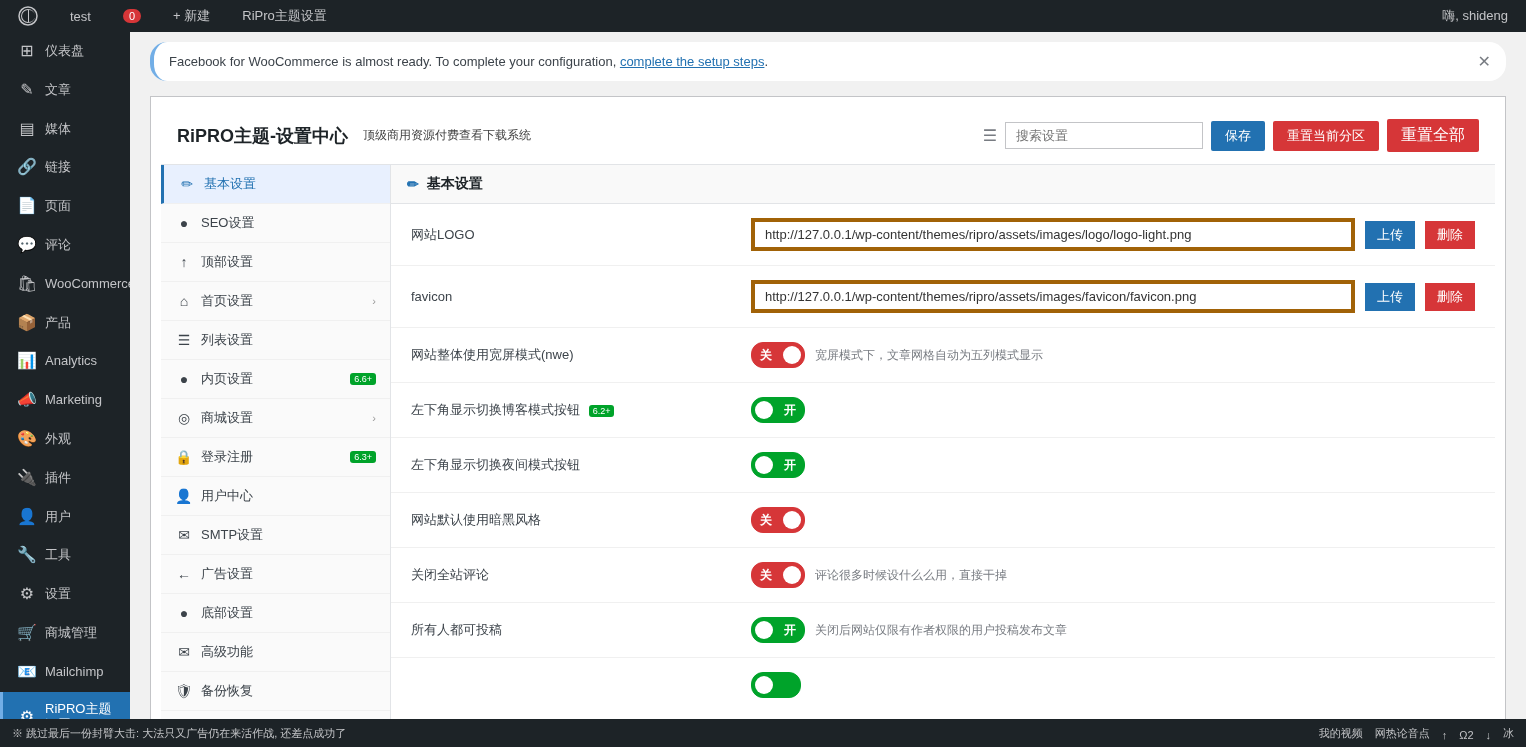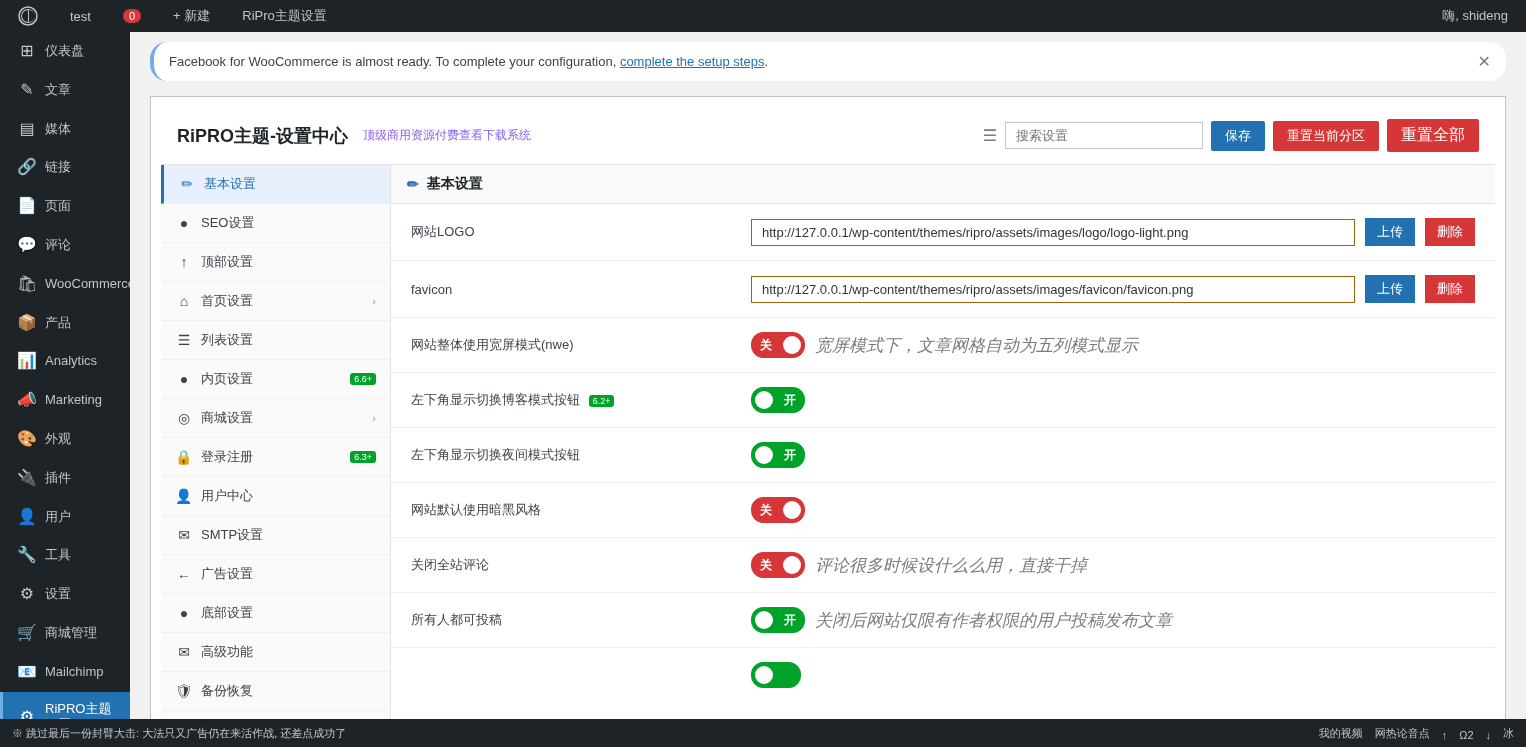--- a/index.html
+++ b/index.html
@@ -90,21 +90,21 @@
     }
 
     .settings-header {
       display: flex;
       align-items: center;
       padding: 12px 16px;
       border-bottom: 1px solid #e2e4e7;
       gap: 10px;
     }
     .settings-title { font-size: 18px; font-weight: 600; color: #1d2327; }
-    .settings-subtitle { font-size: 12px; color: #8b5cf6; margin-left: 5px; }
+    .settings-subtitle { font-size: 12px; color: #404040; margin-left: 5px; }
     .settings-header-right { margin-left: auto; display: flex; align-items: center; gap: 8px; }
     .settings-search { border: 1px solid #c3c4c7; padding: 5px 10px; font-size: 13px; color: #333; outline: none; }
     .btn-save { background: #2271b1; color: #fff; border: none; padding: 6px 14px; cursor: pointer; font-size: 13px; border-radius: 2px; }
     .btn-reset-section { background: #d63638; color: #fff; border: none; padding: 6px 14px; cursor: pointer; font-size: 13px; border-radius: 2px; }
     .btn-reset-all { background: #d63638; color: #fff; border: none; padding: 6px 14px; cursor: pointer; font-size: 16px; border-radius: 2px; }
     .list-icon { font-size: 16px; color: #787c82; cursor: pointer; }
 
     
     .settings-body { display: flex; }
 
@@ -157,25 +157,25 @@
       gap: 20px;
     }
     .setting-label {
       width: 320px;
       font-size: 13px;
       color: #3c434a;
       font-weight: 500;
       flex-shrink: 0;
     }
     .setting-control { flex: 1; display: flex; align-items: center; gap: 10px; }
-    .setting-desc { font-size: 17px; color: #787c82; font-style: italic; }
+    .setting-desc { font-size: 12px; color: #787c82; }
 
     
     .text-input {
-      border: 1px solid #a16207;
+      border: 4px solid #a16207;
       padding: 5px 10px;
       font-size: 13px;
       color: #333;
       flex: 1;
       outline: none;
     }
 
     
     .btn-upload { background: #2271b1; color: #fff; border: none; padding: 5px 12px; cursor: pointer; font-size: 13px; }
     .btn-delete { background: #d63638; color: #fff; border: none; padding: 5px 12px; cursor: pointer; font-size: 13px; }

